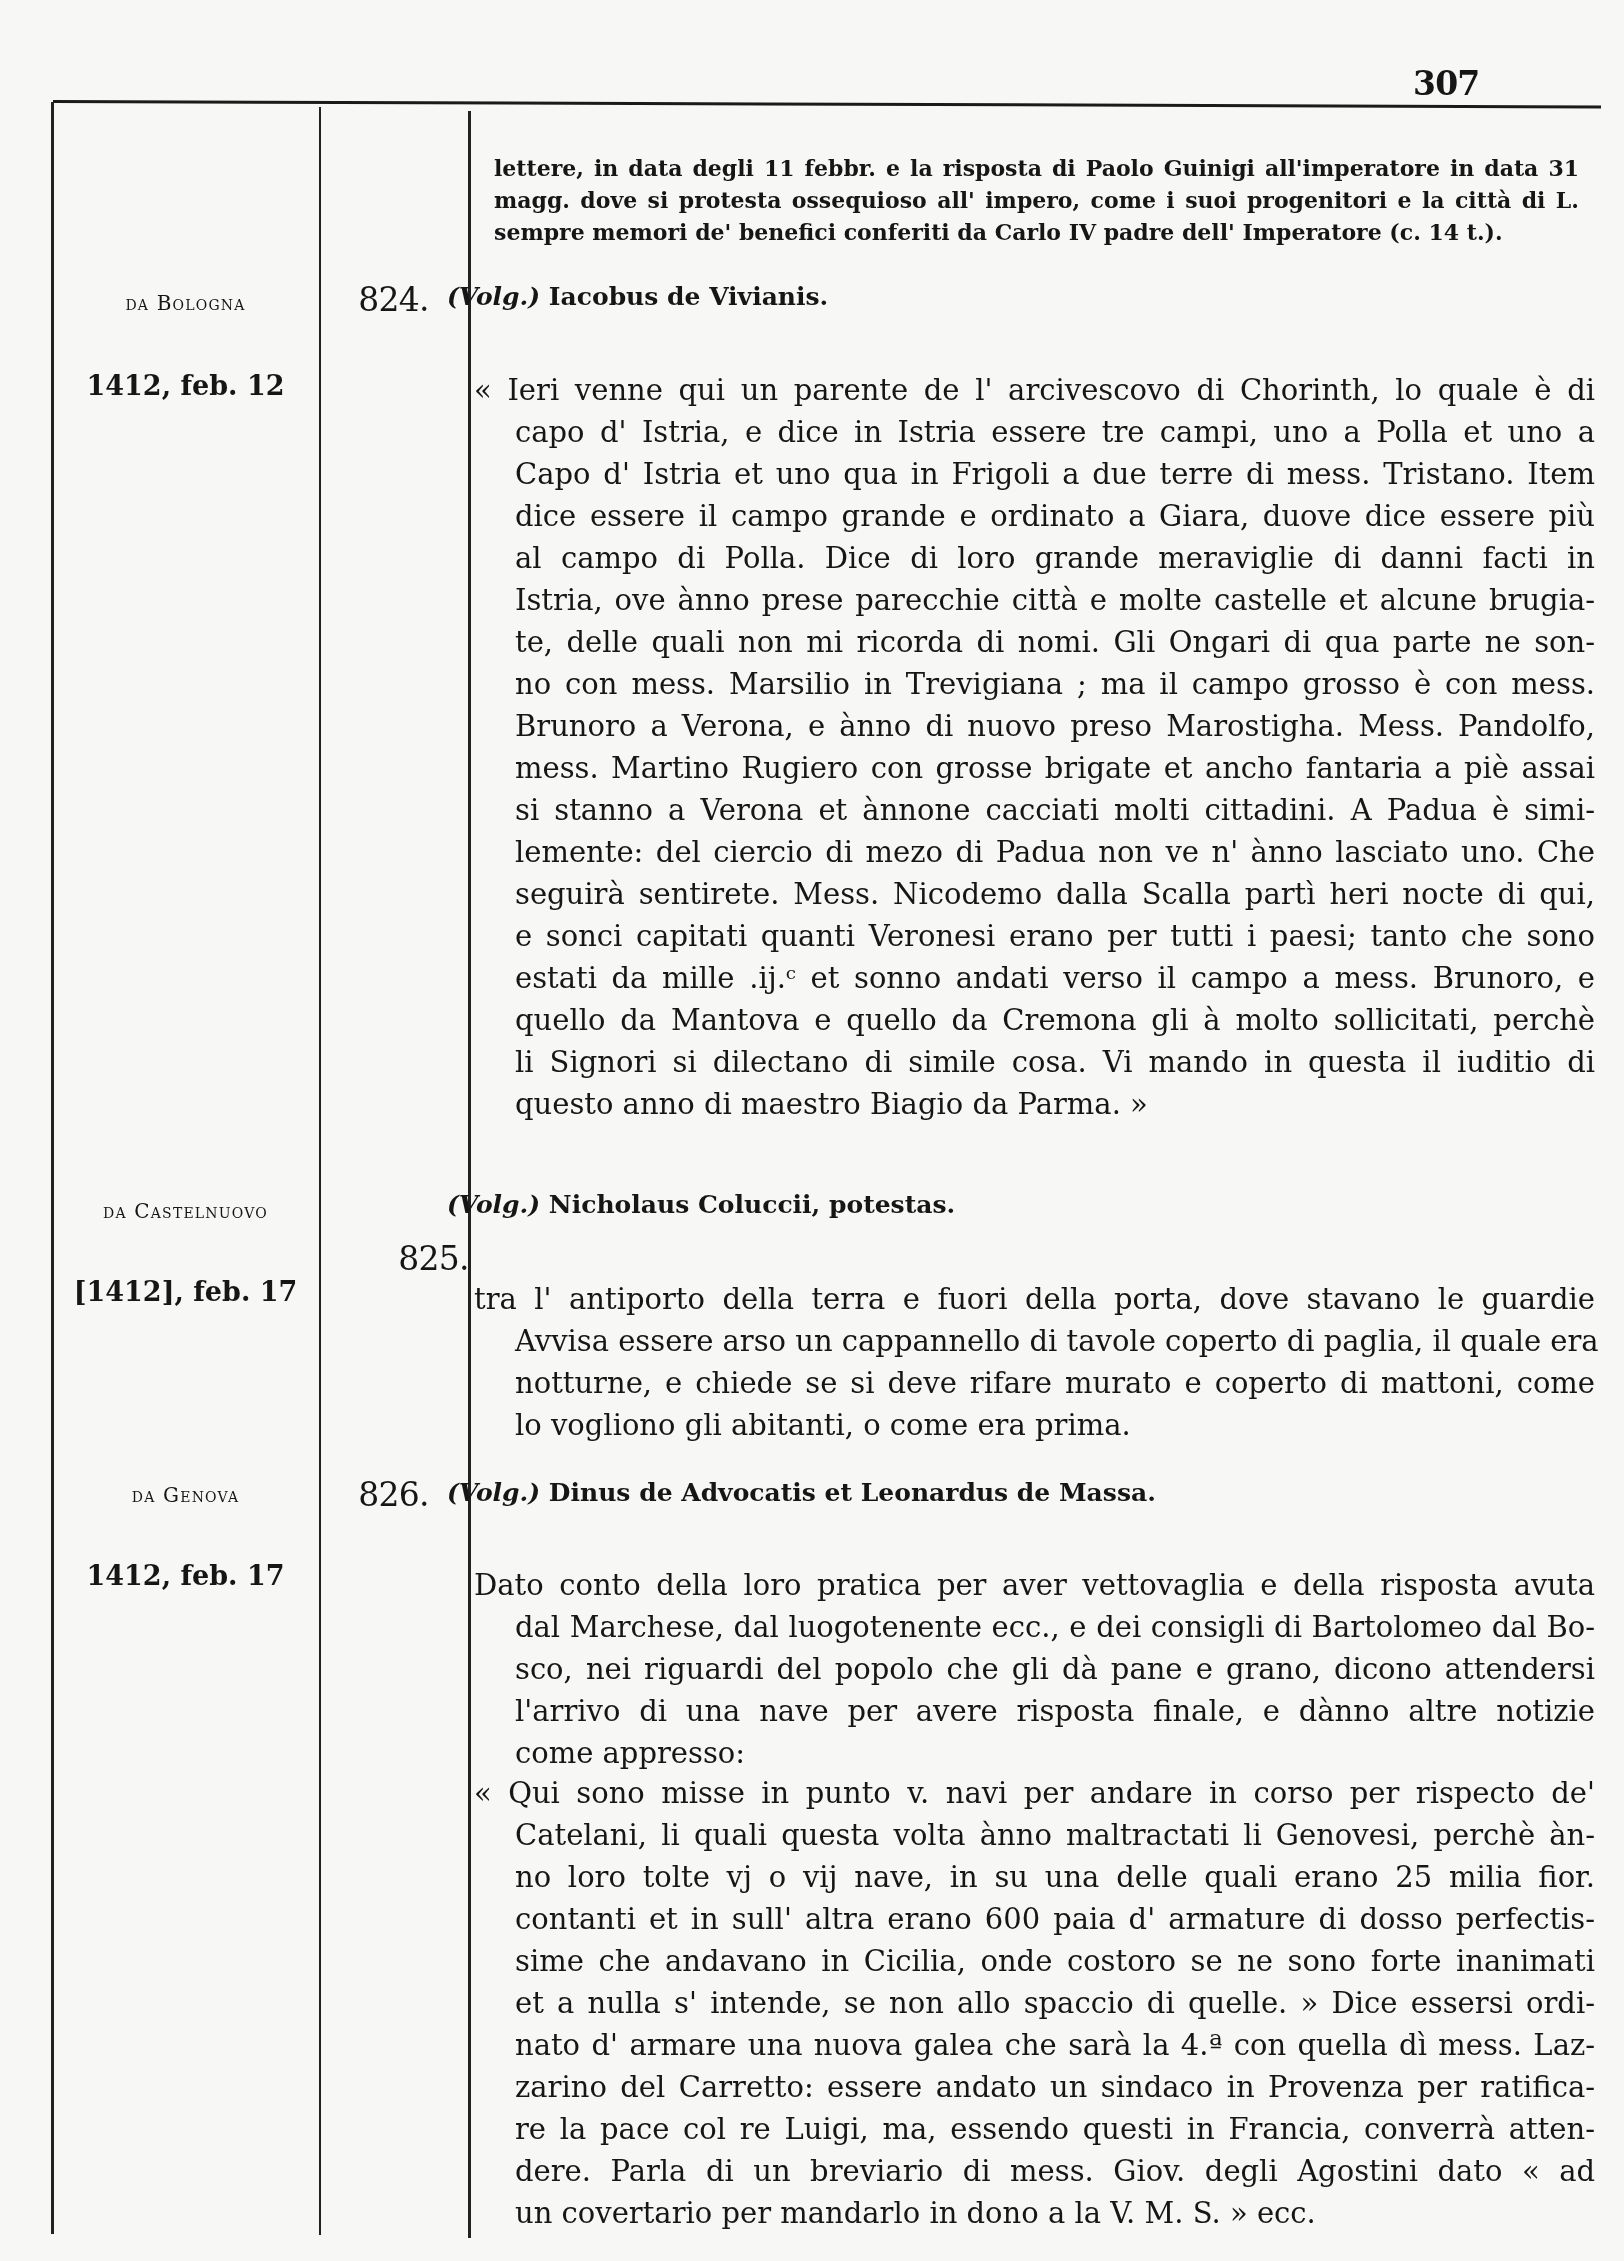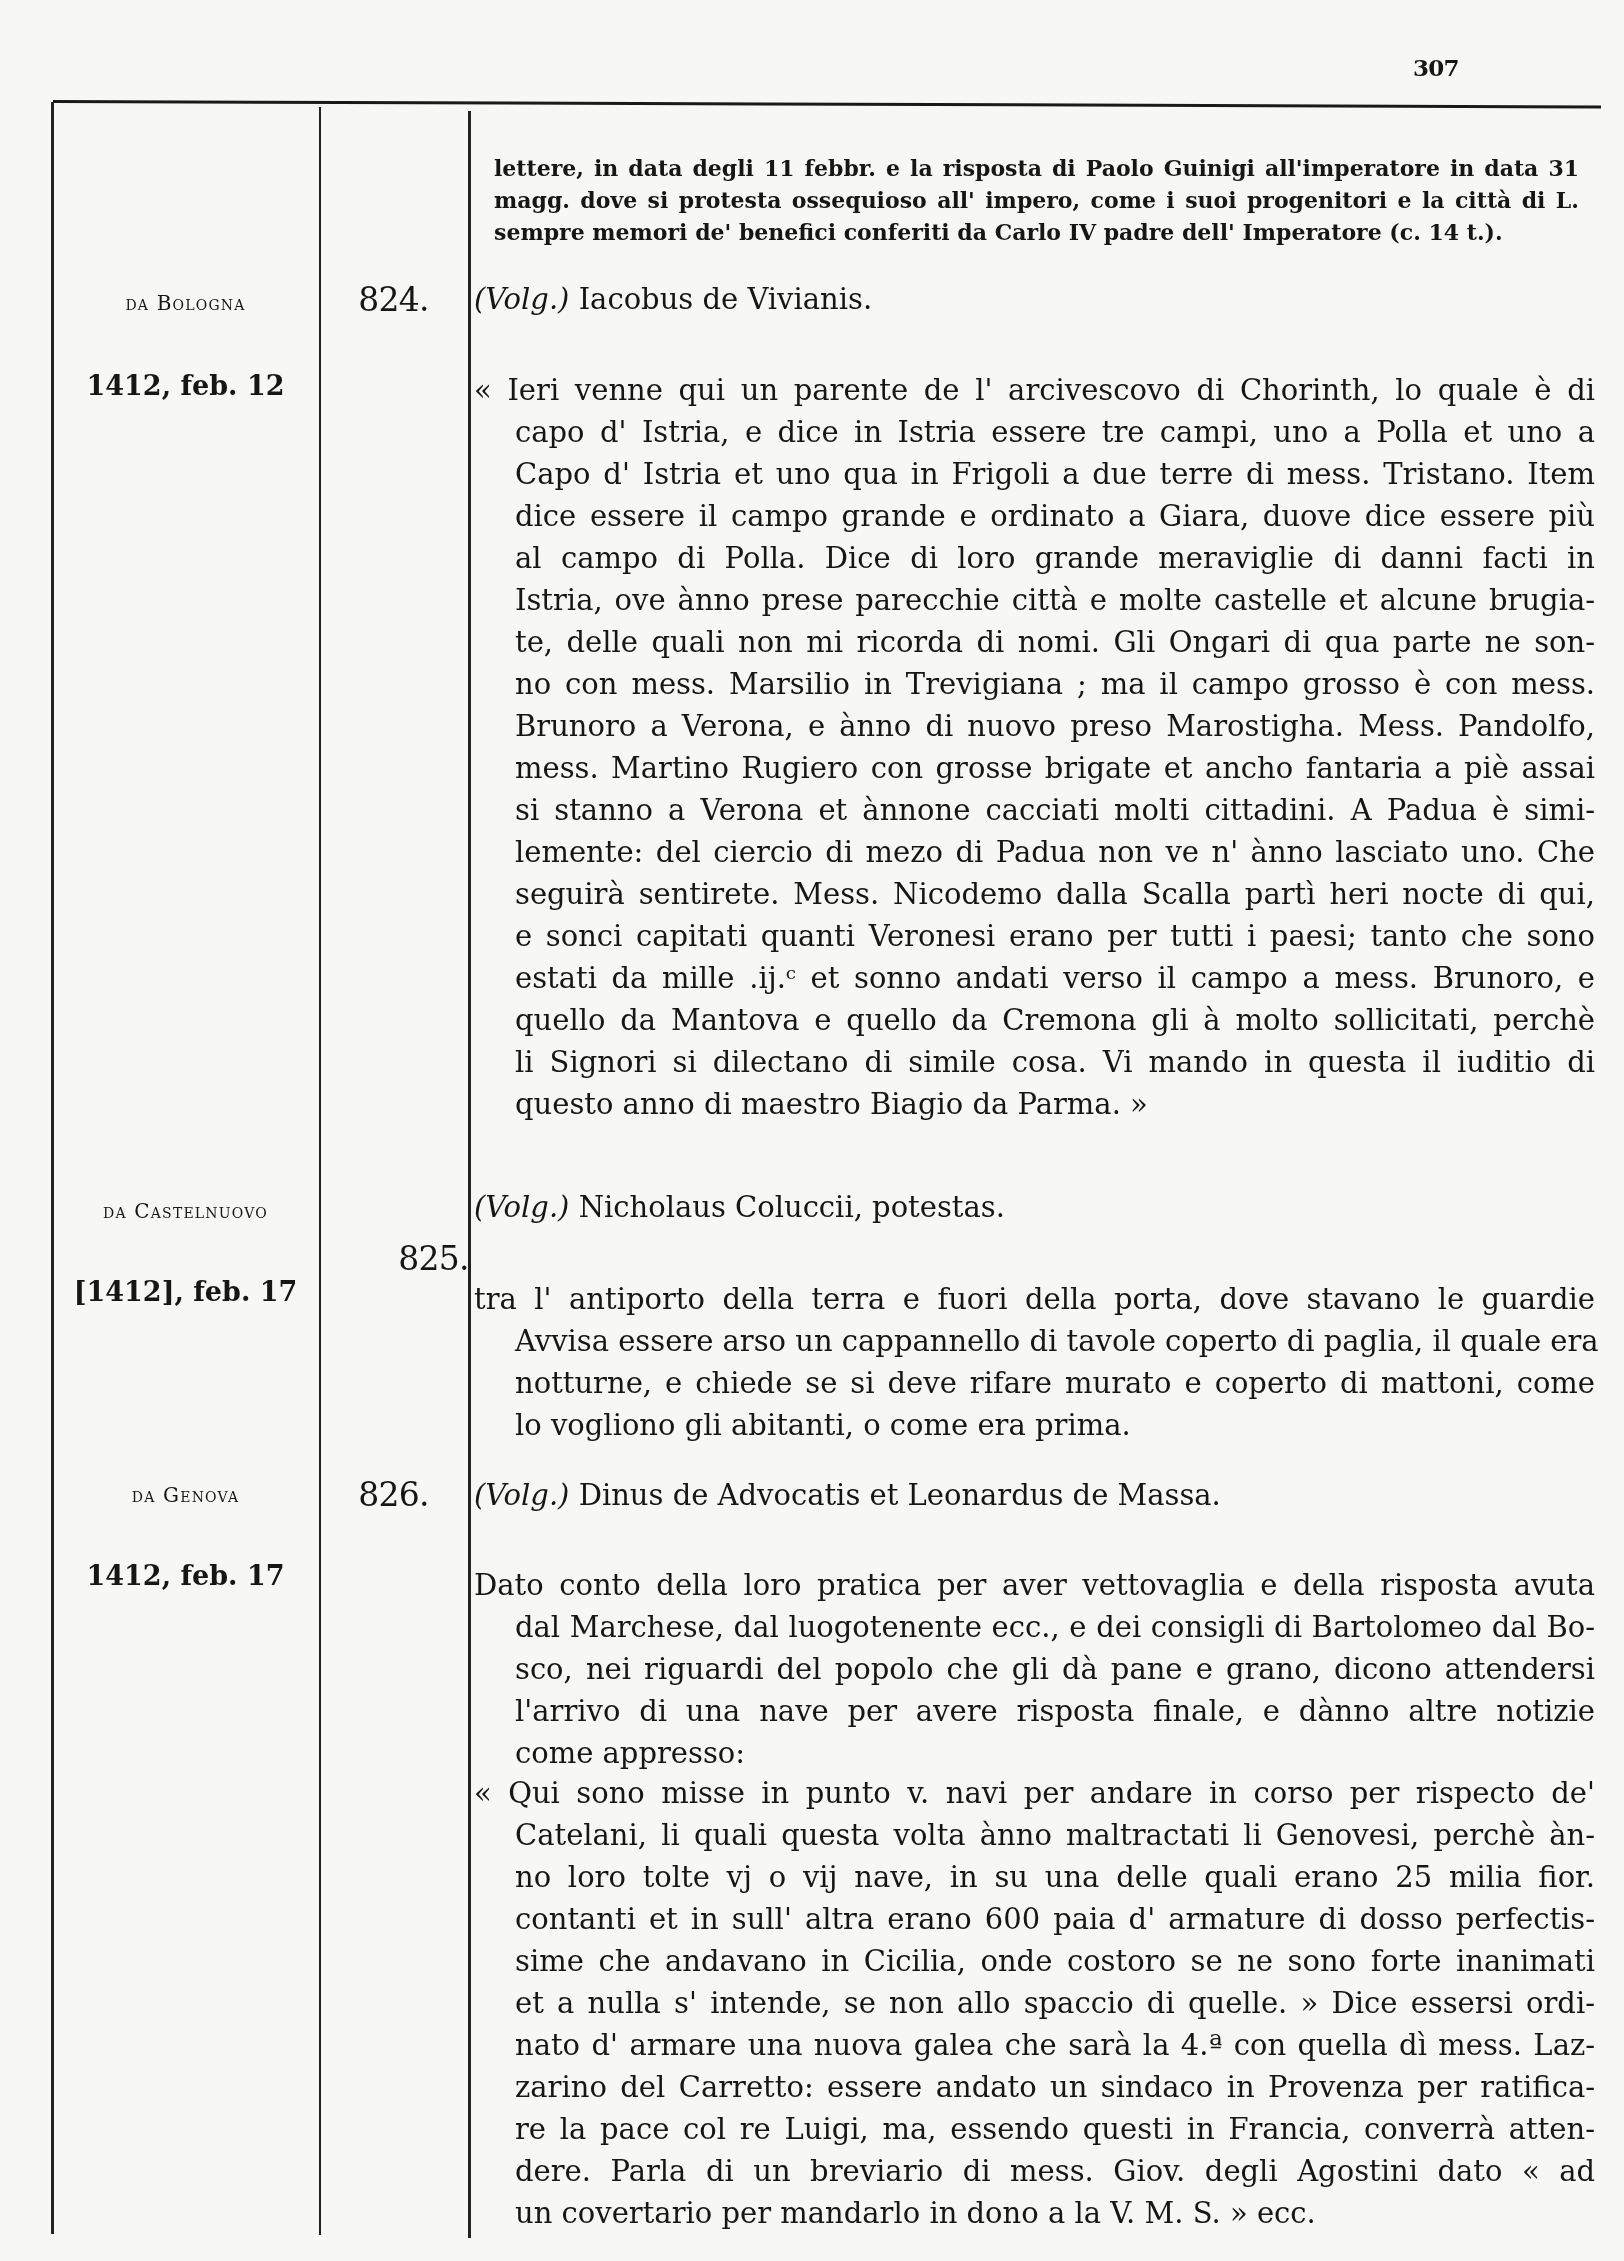--- a/index.html
+++ b/index.html
@@ -5,22 +5,22 @@
     html, body { margin: 0; padding: 0; }
     body {
       width: 1624px; height: 2261px;
       background: #f7f7f5;
       position: relative;
       overflow: hidden;
       font-family: "DejaVu Serif", "Liberation Serif", serif;
       color: #161616;
     }
     .page-number {
-      position: absolute; left: 1413px; top: 54px;
-      font-size: 23px; font-weight: bold; letter-spacing: -0.8px;
+      position: absolute; left: 1413px; top: 64px;
+      font-size: 33px; font-weight: bold; letter-spacing: -0.8px;
     }
     .top-rule {
       position: absolute; left: 53px; top: 100px; width: 1548px; height: 3.3px;
       background: #1a1a1a;
       transform: rotate(0.2deg); transform-origin: left center;
     }
     .col-line { position: absolute; width: 2.5px; background: #222; }
     .col-line.l1 { left: 51px; top: 102px; height: 2132px; }
     .col-line.l2 { left: 319px; top: 107px; height: 2128px; width: 1.6px; }
     .col-line.l3 { left: 468px; top: 111px; height: 2127px; }
@@ -46,21 +46,21 @@
     }
     .date {
       position: absolute; left: 53px; width: 265px; text-align: center;
       font-size: 27px; font-weight: bold;
     }
     .doc-no {
       position: absolute; left: 321px; width: 145px; text-align: center;
       font-size: 33px; letter-spacing: -0.8px;
     }
     .heading {
-      position: absolute; left: 474px; font-size: 29px;
+      position: absolute; left: 447px; font-size: 25px; font-weight: bold;
     }
     .heading .volg { font-style: italic; }
   </style>
 </head>
 <body>
 
 <div class="page-number">307</div>
 <div class="top-rule"></div>
 <div class="col-line l1"></div>
 <div class="col-line l2"></div>

